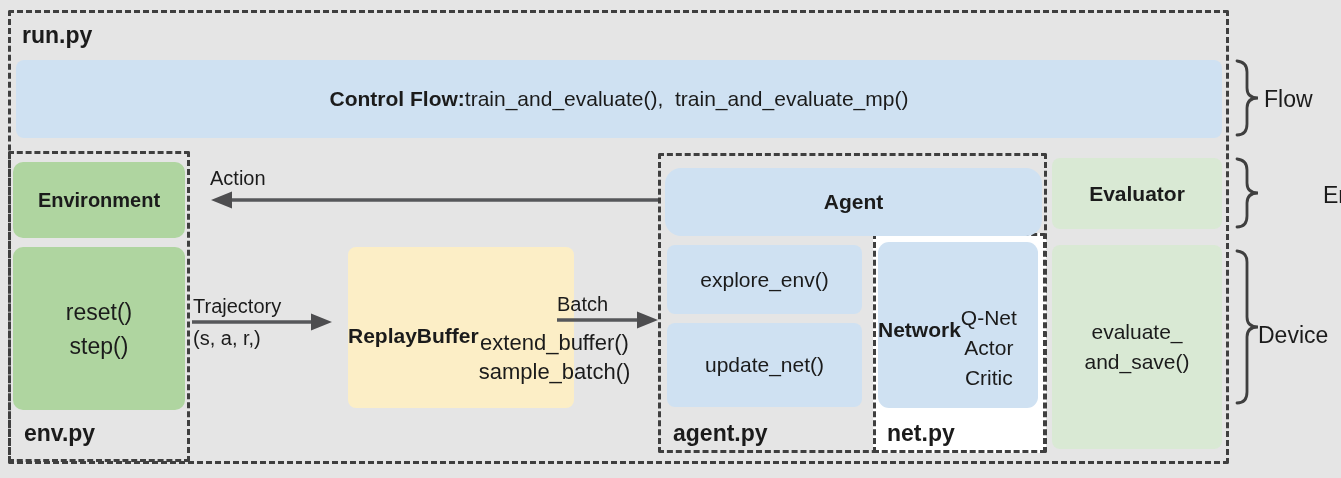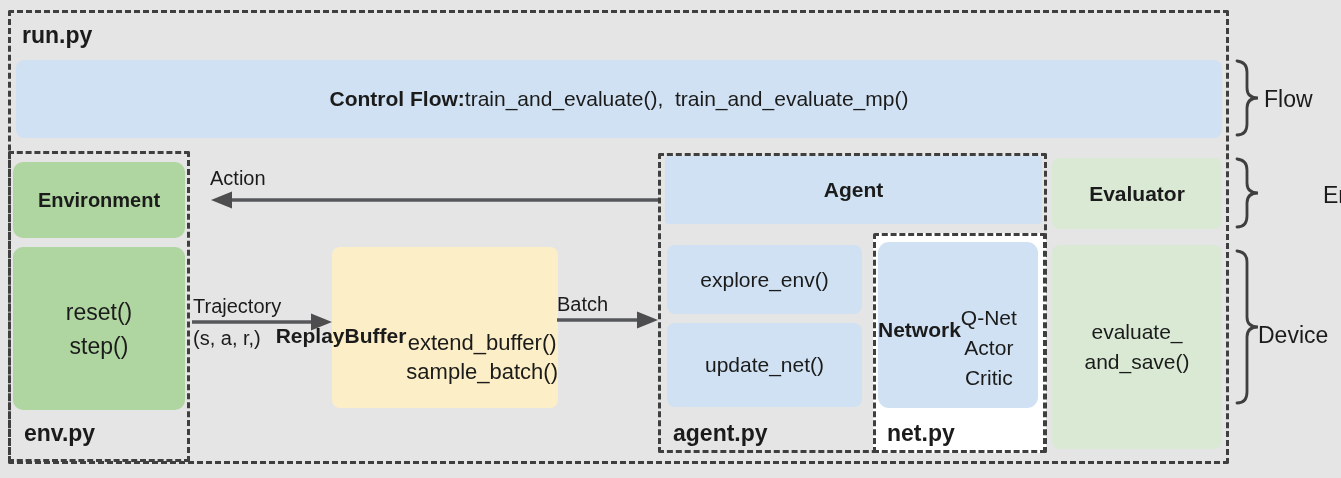--- a/index.html
+++ b/index.html
@@ -54,37 +54,37 @@
     <polygon points="22,2.5 22,19.5 1,11" fill="#4d4d4f"></polygon>
   </svg>
 
   <div class="arrow-label" style="left:193px;top:294px;width:140px">Trajectory</div>
   <svg class="brace" style="left:192px;top:311px" width="141" height="22" viewBox="0 0 141 22">
     <line x1="0" y1="11" x2="121" y2="11" stroke="#56575a" stroke-width="3.5"></line>
     <polygon points="119,2.5 119,19.5 140,11" fill="#4d4d4f"></polygon>
   </svg>
   <div class="arrow-label" style="left:193px;top:326px;width:140px">(s, a, r,)</div>
 
-  <div class="box yellow" style="left:332px;top:247px;width:226px;height:161px;border-radius:8px;justify-content:flex-end;padding-top:16px">
+  <div class="box yellow" style="left:348px;top:247px;width:226px;height:161px;border-radius:8px;justify-content:space-between;padding-top:16px">
     <div class="b" style="font-size:21px;line-height:26px">ReplayBuffer</div>
     <div class="pre" style="font-size:22px;line-height:29px;margin-top:42px">extend_buffer()
 sample_batch()</div>
   </div>
 
   <div class="arrow-label" style="left:557px;top:292px;width:102px">Batch</div>
   <svg class="brace" style="left:557px;top:309px" width="102" height="22" viewBox="0 0 102 22">
     <line x1="0" y1="11" x2="82" y2="11" stroke="#56575a" stroke-width="3.5"></line>
     <polygon points="80,2.5 80,19.5 101,11" fill="#4d4d4f"></polygon>
   </svg>
 
   <div class="frame" style="left:658px;top:153px;width:389px;height:300px"></div>
 
   <div class="frame" style="left:873px;top:233px;width:173px;height:220px;background:#fff"></div>
 
-  <div class="box blue" style="left:665px;top:156px;width:377px;height:68px;border-radius:4px">
+  <div class="box blue" style="left:665px;top:168px;width:377px;height:68px;border-radius:16px">
     <div class="b" style="font-size:21px">Agent</div>
   </div>
   <div class="box blue" style="left:667px;top:245px;width:195px;height:69px;border-radius:8px">
     <div style="font-size:21px">explore_env()</div>
   </div>
   <div class="box blue" style="left:667px;top:323px;width:195px;height:84px;border-radius:8px">
     <div style="font-size:21px">update_net()</div>
   </div>
   <div class="file" style="left:673px;top:420px">agent.py</div>
 

